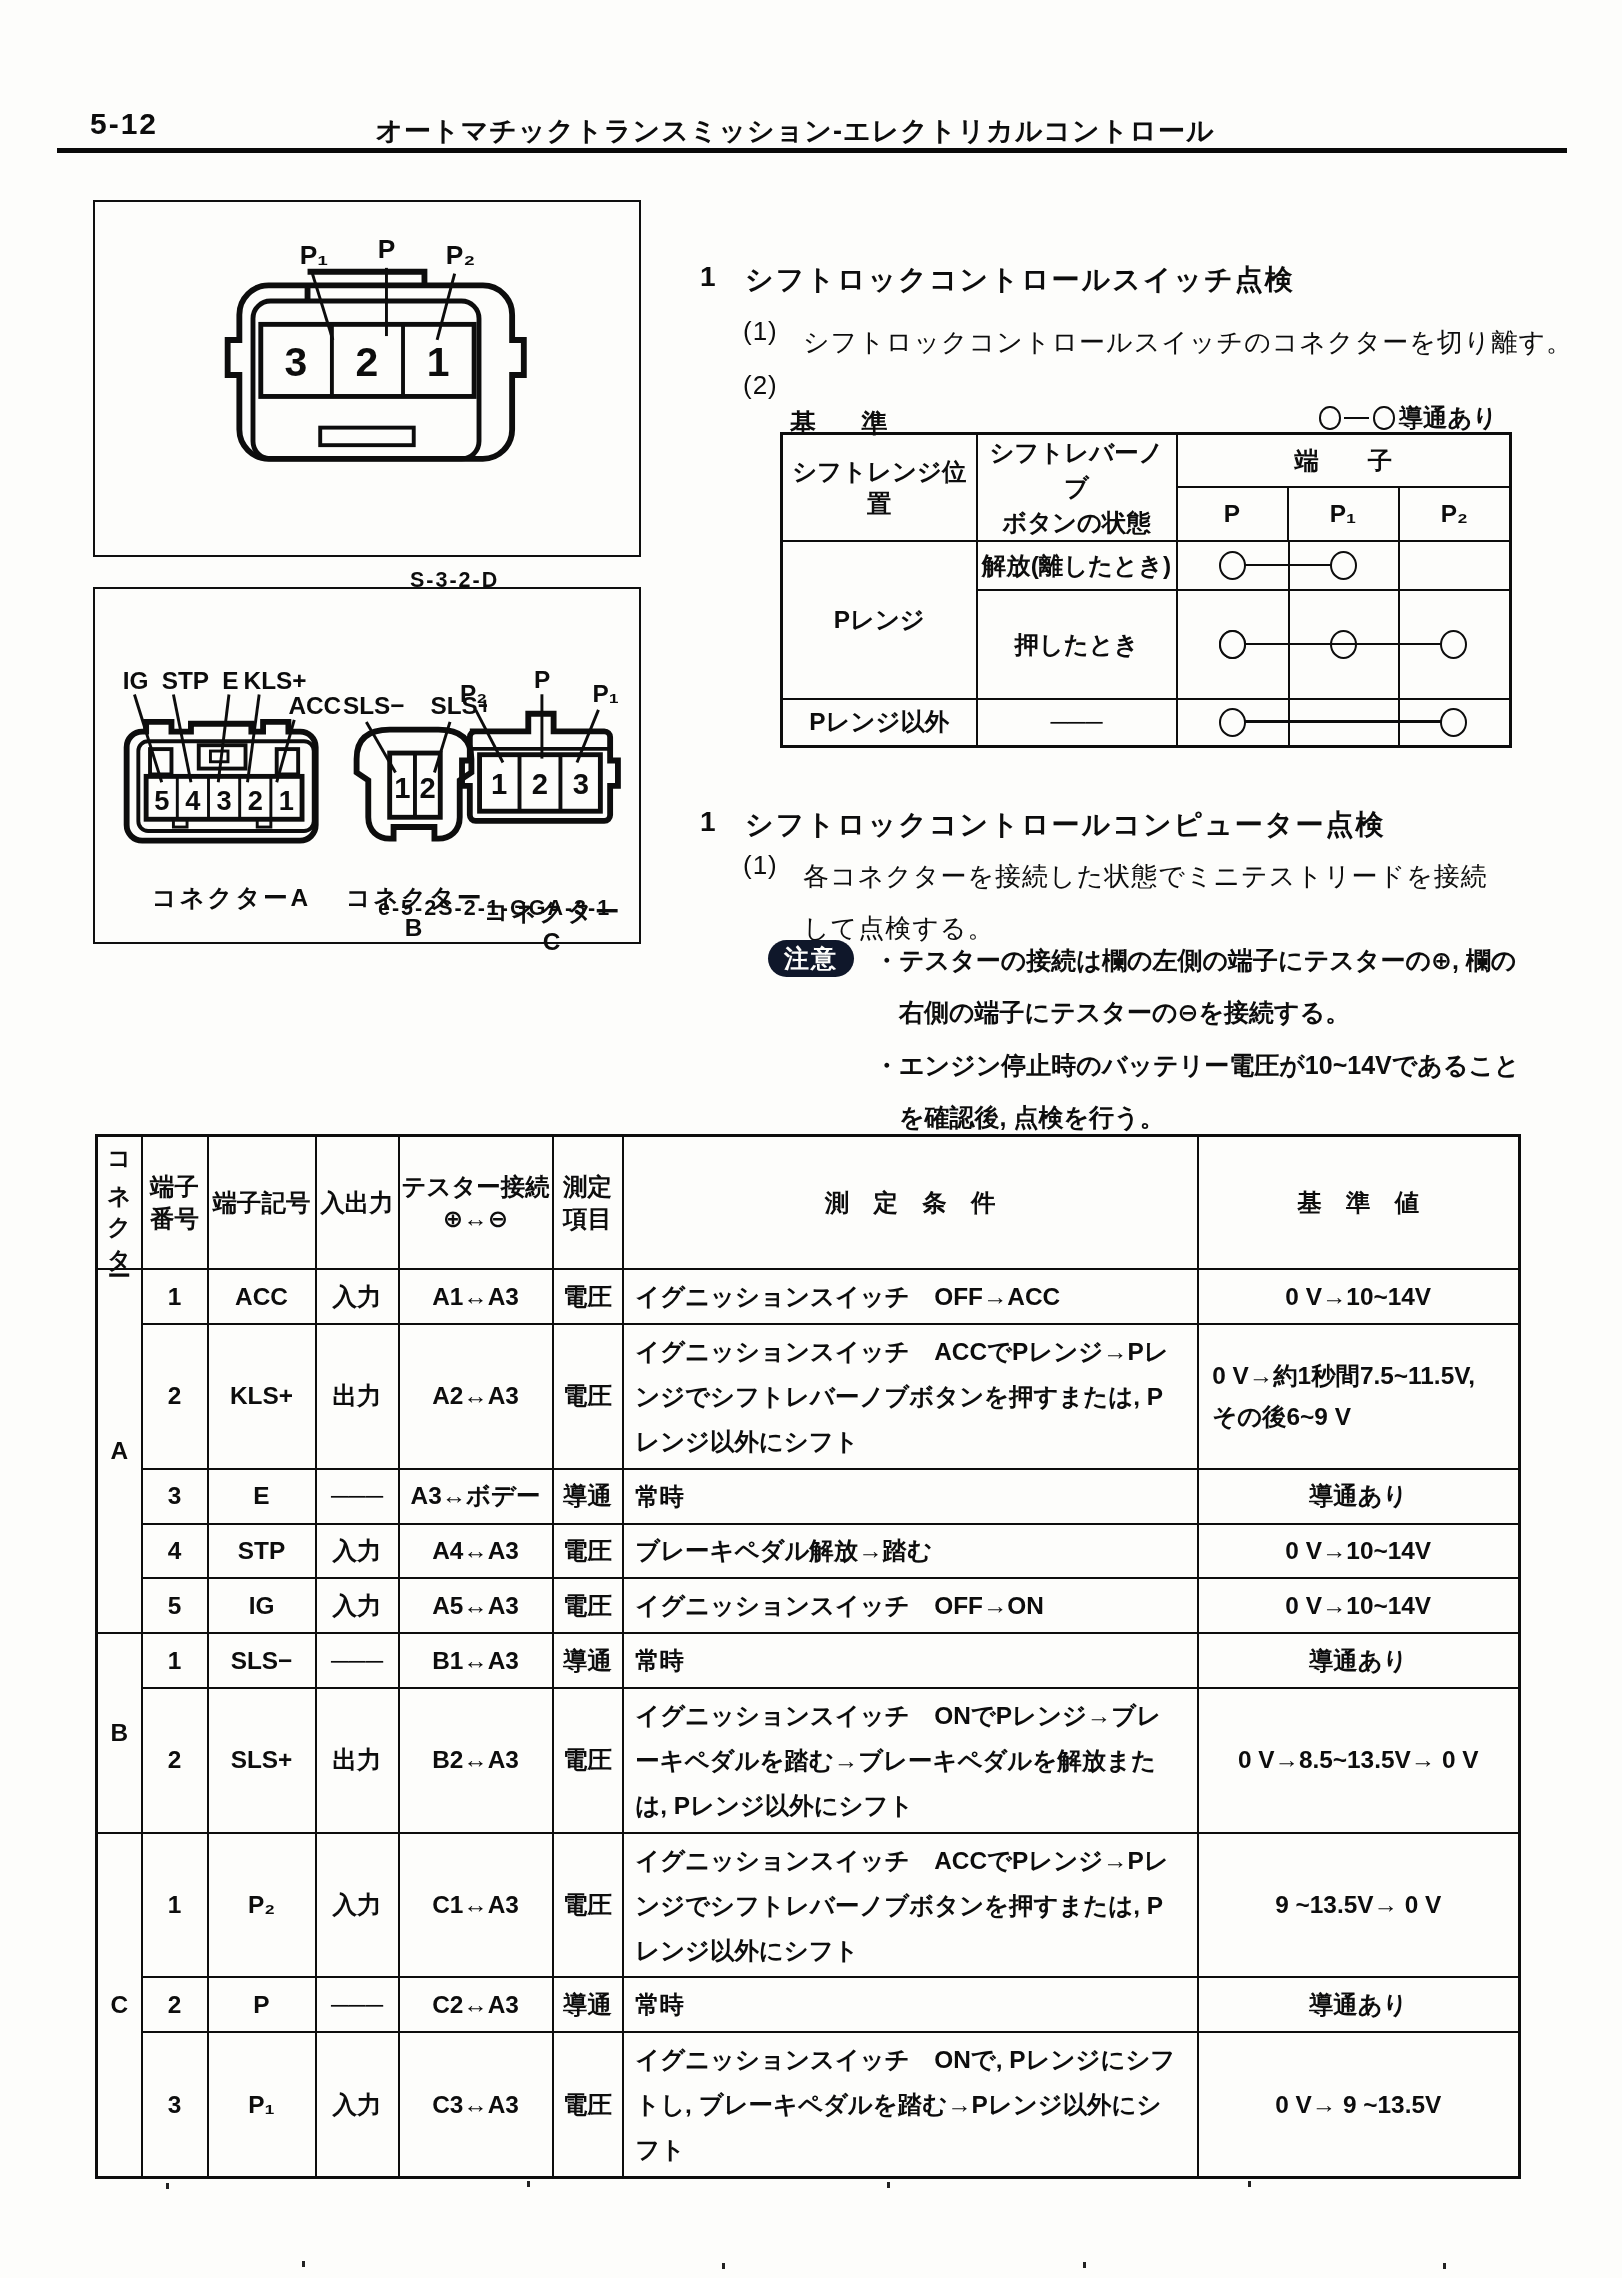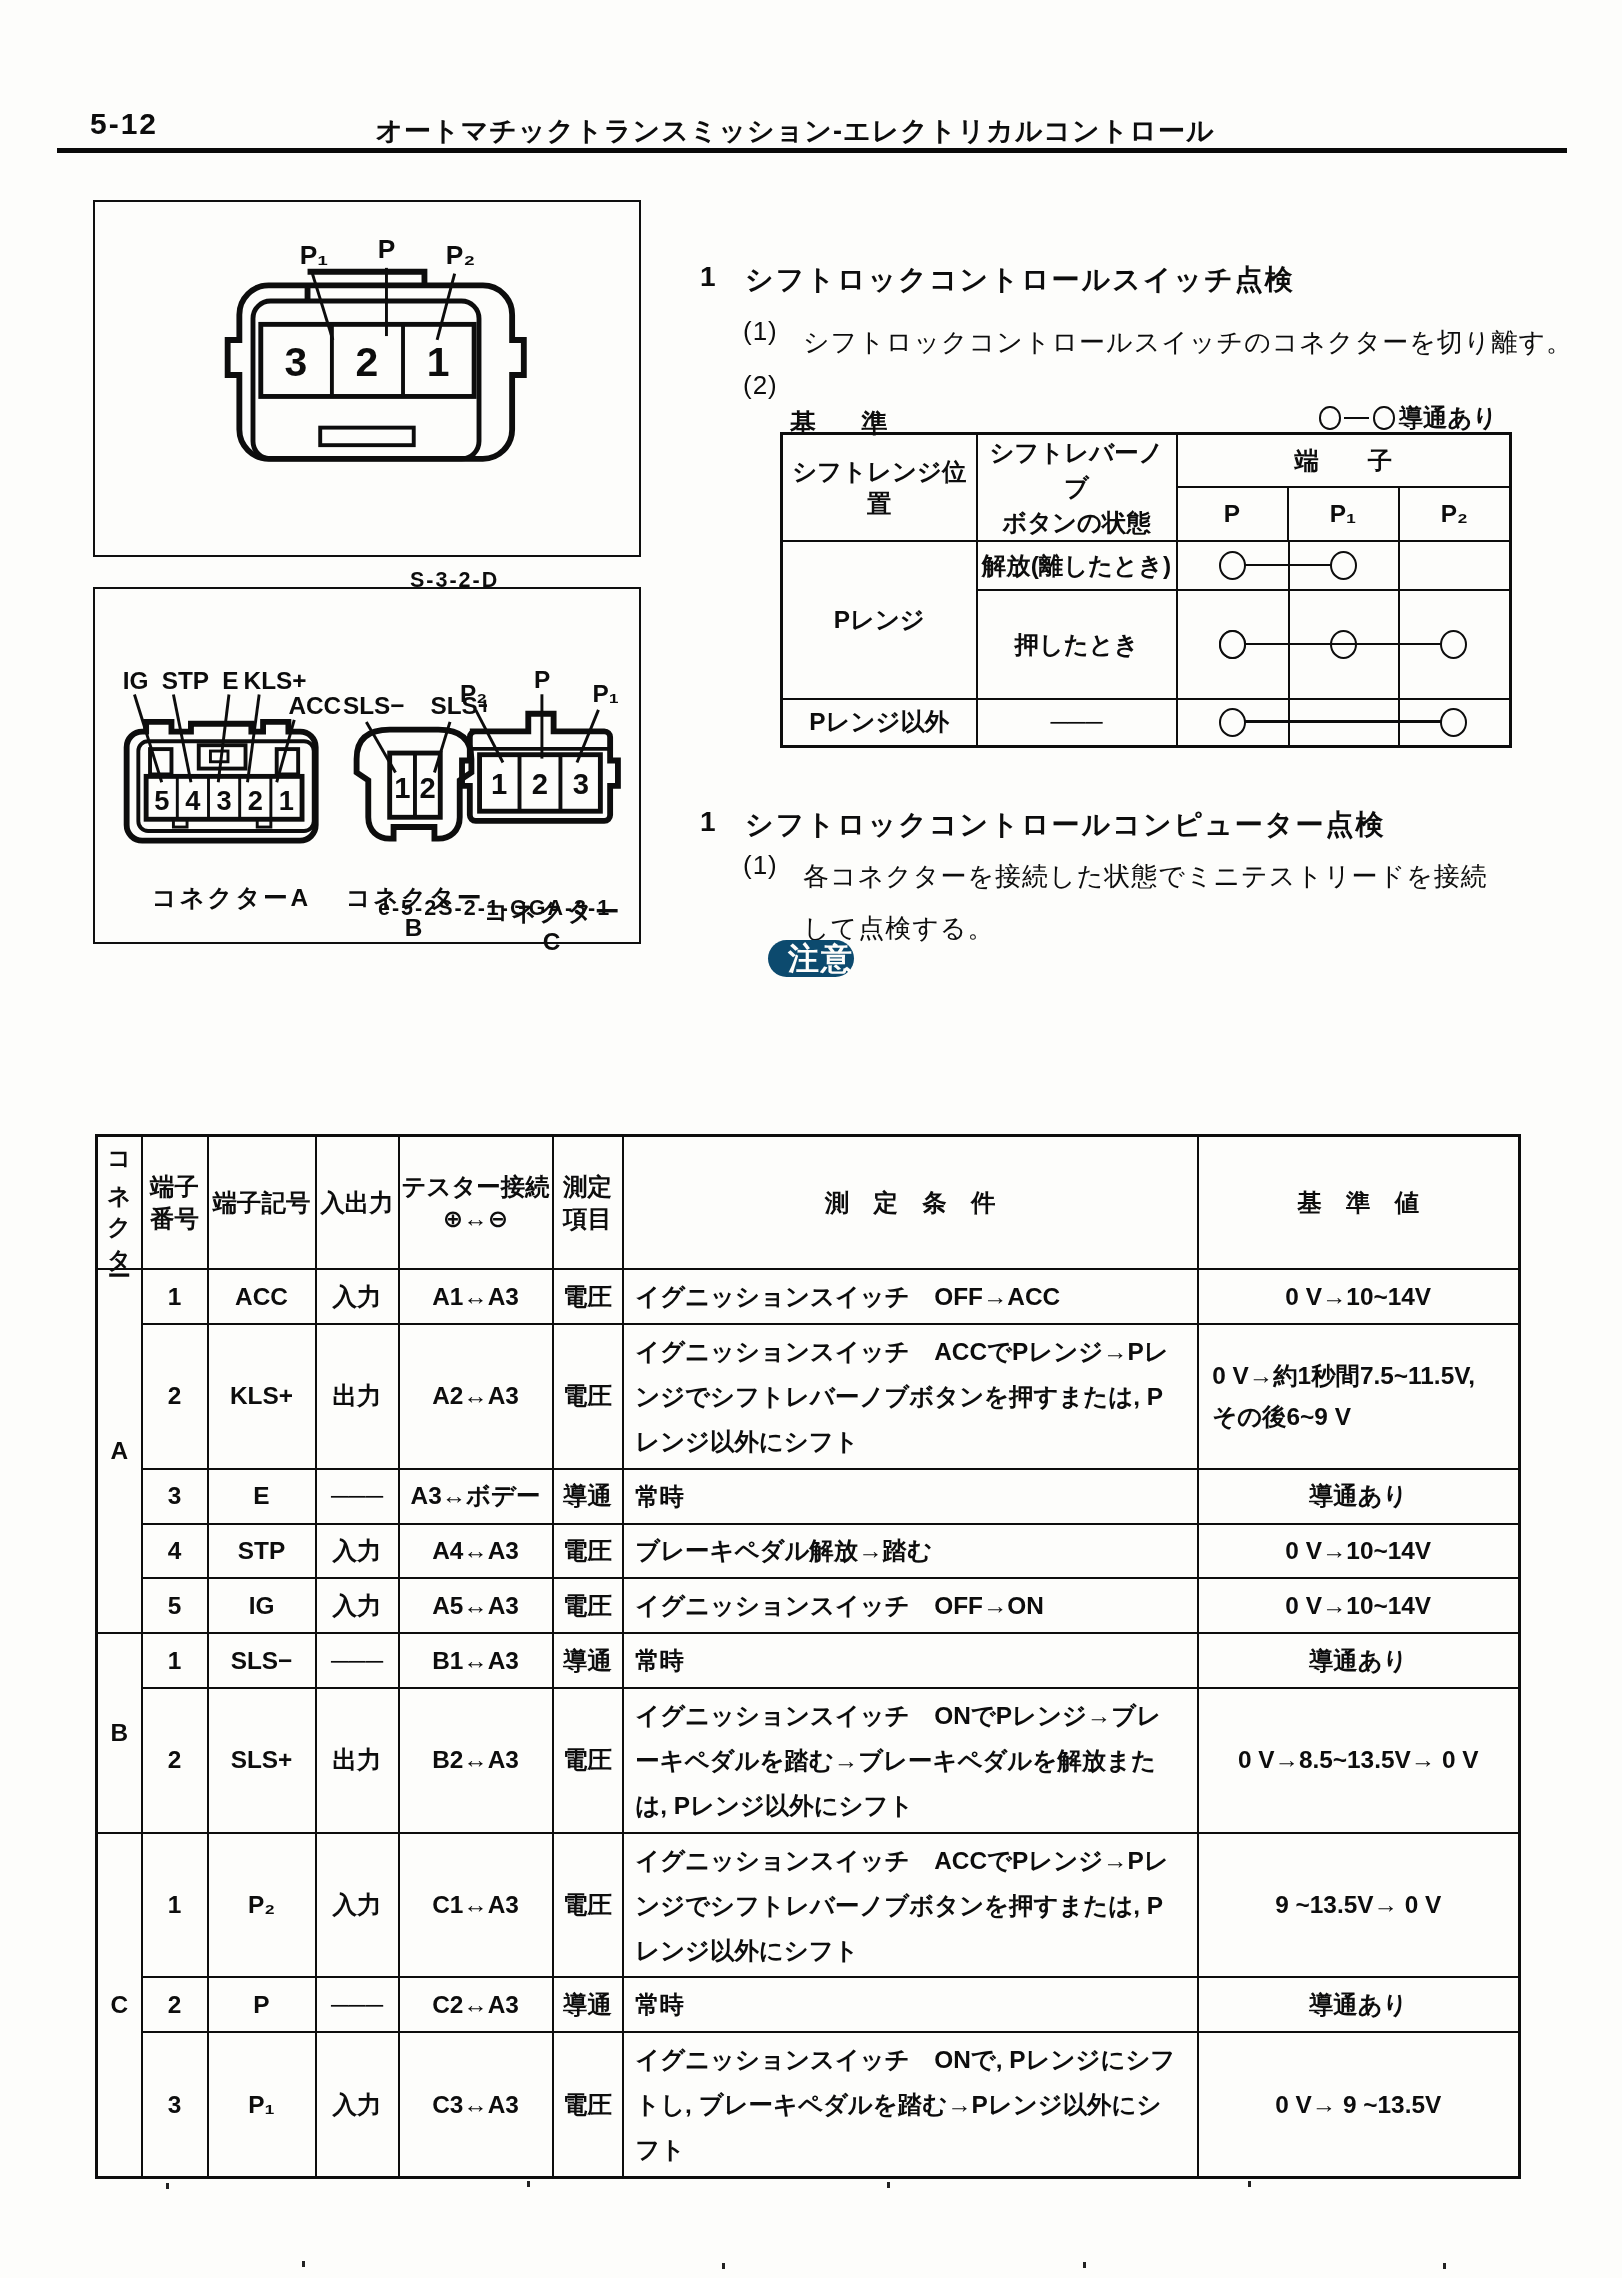--- a/index.html
+++ b/index.html
@@ -45,22 +45,22 @@
   .link { position:relative; height:100%; }
   .link .wire { position:absolute; top:50%; height:2.9px; margin-top:-2px; background:#0d0d0d; }
   .link .node { position:absolute; top:50%; width:27px; height:29px; margin-top:-14.6px; margin-left:-13.7px;
                 border:2.9px solid #0d0d0d; border-radius:50%; background:#fdfdfb; }
   .half { height:50%; }
   
   .wire.p-p1 { left:16.67%; width:33.33%; }
   .wire.p-p2 { left:16.67%; width:66.66%; }
   .node.at-p { left:16.67%; } .node.at-p1 { left:50%; } .node.at-p2 { left:83.33%; }
   
-  .note-badge { width:86px; height:37px; background:#0c4a6e; color:#fdfdfb; border-radius:18.5px;
-                font-size:31px; font-weight:bold; text-align:right; line-height:37px; letter-spacing:2px; }
+  .note-badge { width:86px; height:37px; background:#0f172a; color:#fdfdfb; border-radius:18.5px;
+                font-size:25px; font-weight:bold; text-align:center; line-height:37px; letter-spacing:2px; }
   .note-text { font-size:25px; font-weight:bold; line-height:52px; }
   .note-item { text-indent:-25px; padding-left:25px; margin-bottom:1px; }
   
   .big-table { border-collapse:collapse; table-layout:fixed; border:3.9px solid #0d0d0d; }
   .big-table td { border-left:2px solid #0d0d0d; border-right:2px solid #0d0d0d;
                   border-top:2.9px solid #0d0d0d; border-bottom:2.9px solid #0d0d0d;
                   text-align:center; vertical-align:middle; font-size:24.4px; font-weight:bold; }
   .big-table .hd { font-size:24.4px; }
   .big-table .cond { text-align:left; padding:3.9px 11.7px; line-height:45px; }
   .big-table .stdv {}
@@ -267,20 +267,24 @@
 
   <div class="abs step-line" style="left:700px; top:806px;">
     <span class="step-no">1</span>
     <span>シフトロックコントロールコンピューター点検</span>
   </div>
   <div class="abs item-line" style="left:743px; top:850px; width:770px;">
     <span class="item-no">(1)</span>
     <span class="item-text" style="width:698px;">各コネクターを接続した状態でミニテストリードを接続して点検する。</span>
   </div>
   <div class="abs note-badge" style="left:768px; top:940px;">注意</div>
+  <div class="abs note-text" style="left:874px; top:934px; width:648px;">
+    <div class="note-item">・テスターの接続は欄の左側の端子にテスターの⊕, 欄の右側の端子にテスターの⊖を接続する。</div>
+    <div class="note-item">・エンジン停止時のバッテリー電圧が10~14Vであることを確認後, 点検を行う。</div>
+  </div>
 
   <table class="abs big-table" style="left:95px; top:1134px;">
     <colgroup>
       <col style="width:45px">
         <col style="width:66px">
         <col style="width:108px">
         <col style="width:83px">
       <col style="width:154px">
         <col style="width:70px">
         <col style="width:575px">

